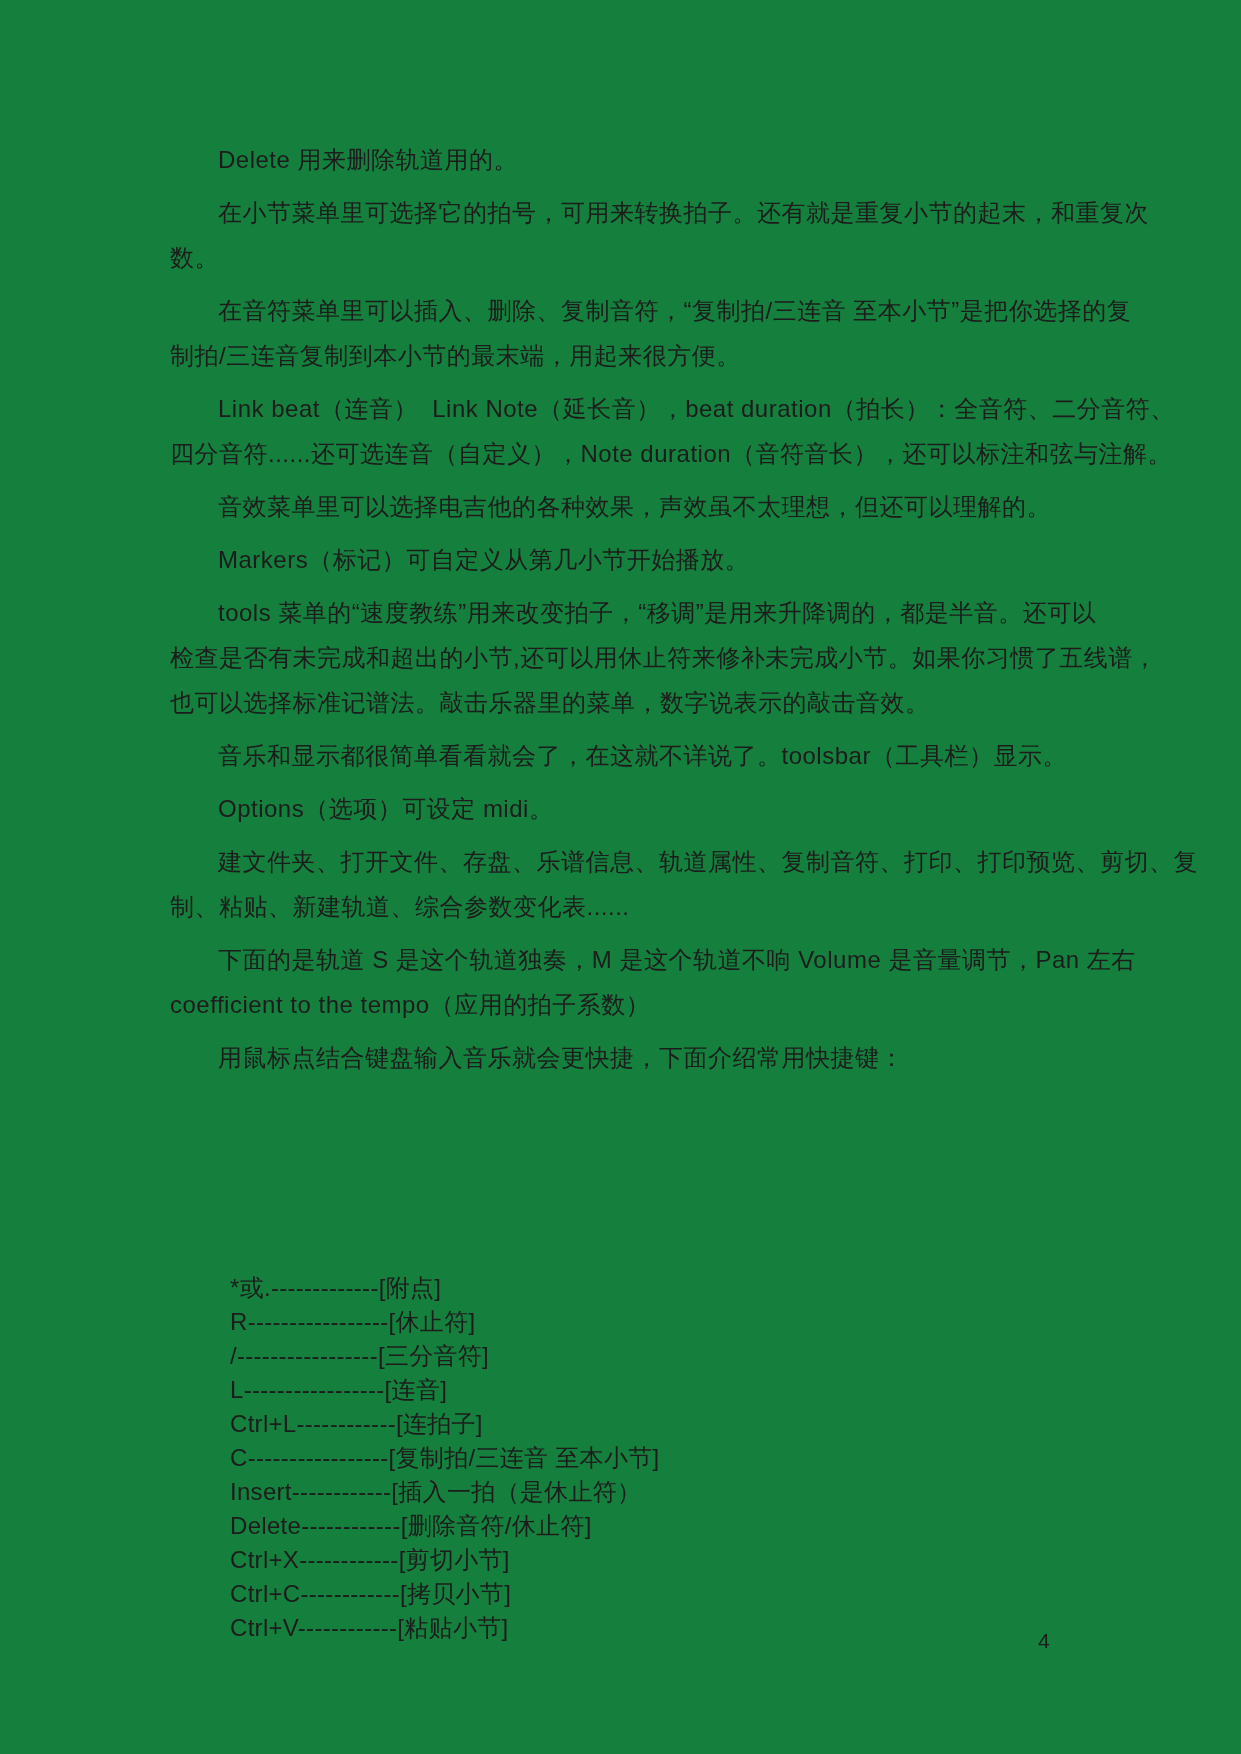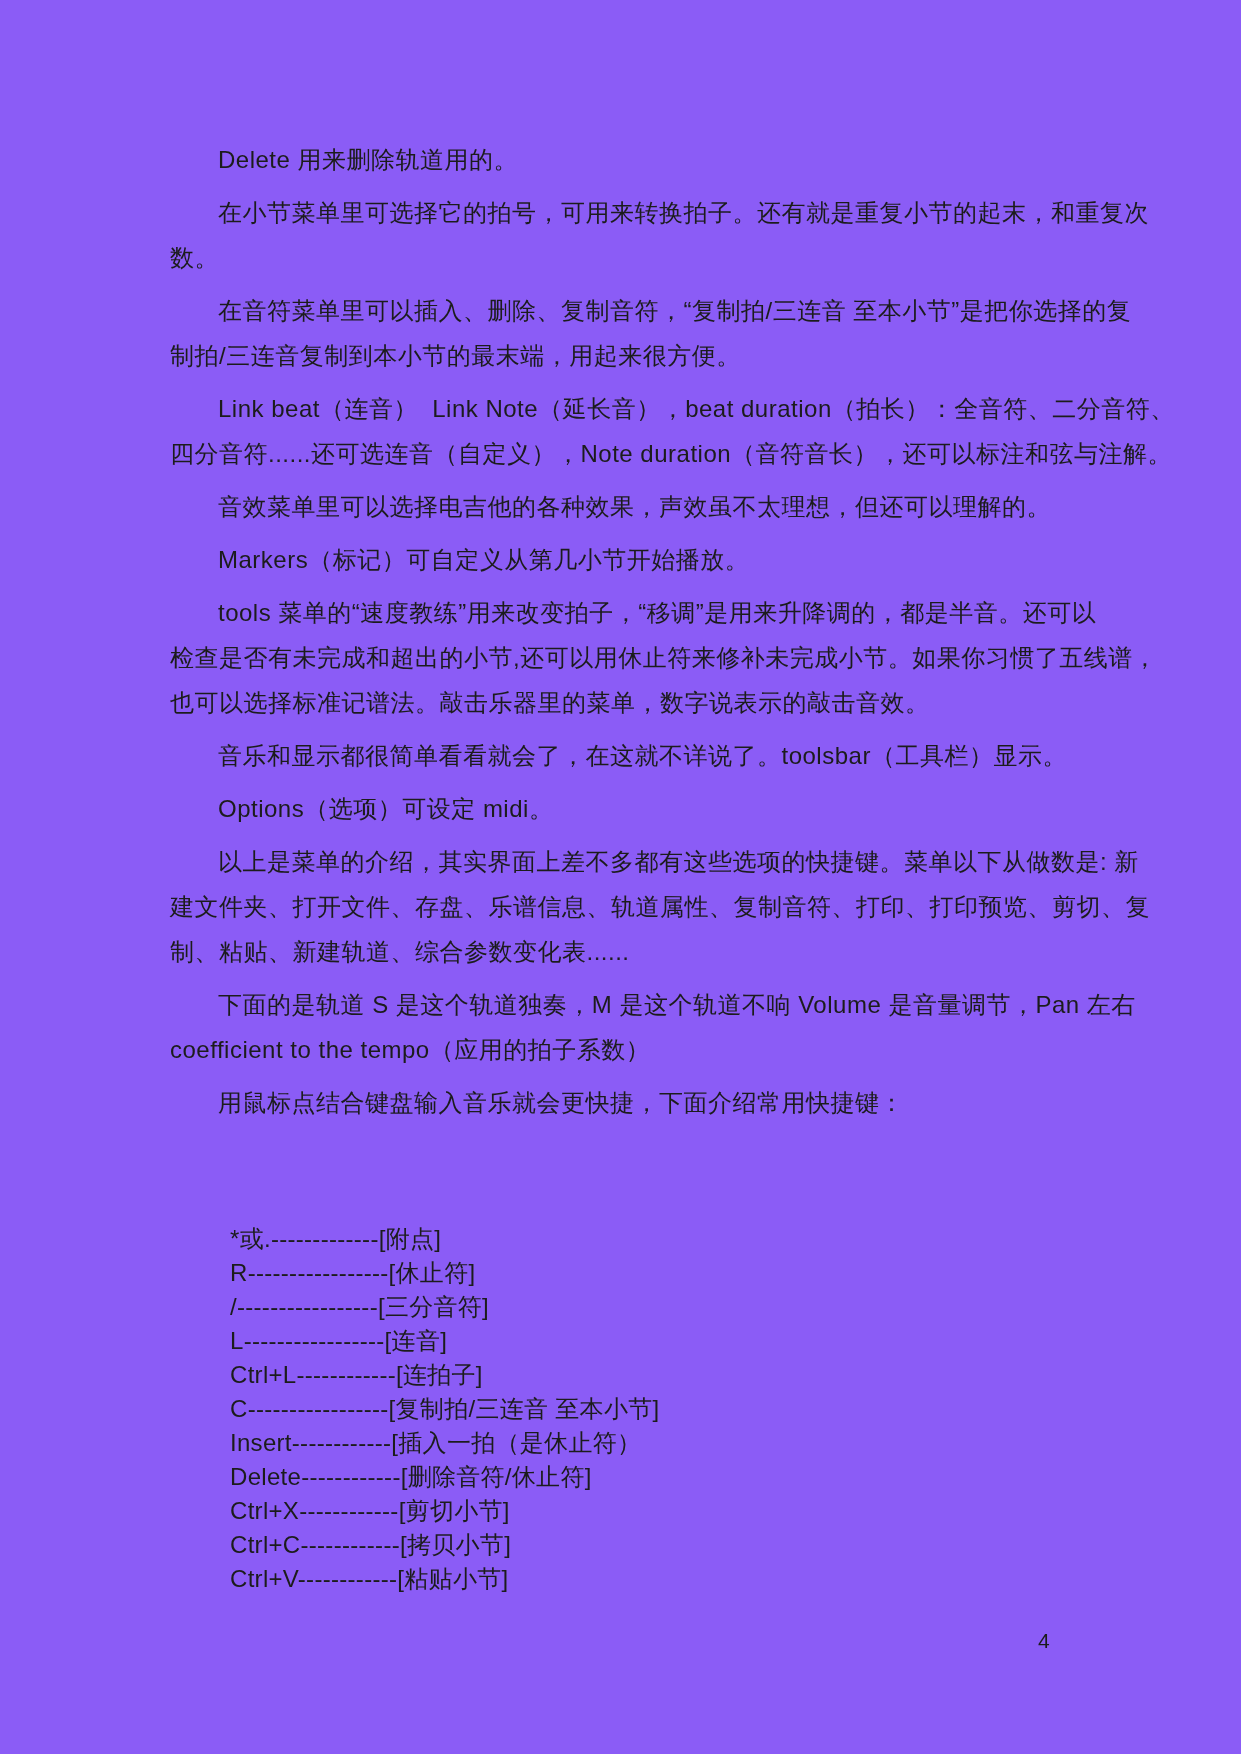--- a/index.html
+++ b/index.html
@@ -13,21 +13,21 @@
     position: relative;
     font-family: "Liberation Sans", "DejaVu Sans", sans-serif;
     color: #1c1c1c;
   }
   .page {
     position: absolute;
     left: 0;
     top: 0;
     width: 1241px;
     height: 1754px;
-    background: #8b5cf6;
+    background: #15803d;
     overflow: hidden;
   }
   .body-text {
     position: absolute;
     left: 170px;
     top: 137px;
     width: 905px;
   }
   .para {
     margin: 0 0 8px 0;
@@ -40,21 +40,21 @@
     line-height: 45px;
     white-space: pre;
     letter-spacing: 0.5px;
   }
   .para .line:first-child {
     text-indent: 48px;
   }
   .shortcut-list {
     position: absolute;
     left: 230px;
-    top: 1222px;
+    top: 1271px;
   }
   .shortcut-line {
     font-size: 24px;
     line-height: 34px;
     white-space: pre;
     letter-spacing: 0.3px;
   }
   .page-number {
     position: absolute;
     left: 1038px;
@@ -95,21 +95,20 @@
         <div class="line">检查是否有未完成和超出的小节,还可以用休止符来修补未完成小节。如果你习惯了五线谱，</div>
         <div class="line">也可以选择标准记谱法。敲击乐器里的菜单，数字说表示的敲击音效。</div>
       </div>
       <div class="para">
         <div class="line">音乐和显示都很简单看看就会了，在这就不详说了。toolsbar（工具栏）显示。</div>
       </div>
       <div class="para">
         <div class="line">Options（选项）可设定 midi。</div>
       </div>
       <div class="para">
-        <div class="line">以上是菜单的介绍，其实界面上差不多都有这些选项的快捷键。菜单以下从做数是: 新</div>
         <div class="line">建文件夹、打开文件、存盘、乐谱信息、轨道属性、复制音符、打印、打印预览、剪切、复</div>
         <div class="line">制、粘贴、新建轨道、综合参数变化表......</div>
       </div>
       <div class="para">
         <div class="line">下面的是轨道 S 是这个轨道独奏，M 是这个轨道不响 Volume 是音量调节，Pan 左右</div>
         <div class="line">coefficient to the tempo（应用的拍子系数）</div>
       </div>
       <div class="para">
         <div class="line">用鼠标点结合键盘输入音乐就会更快捷，下面介绍常用快捷键：</div>
       </div>

